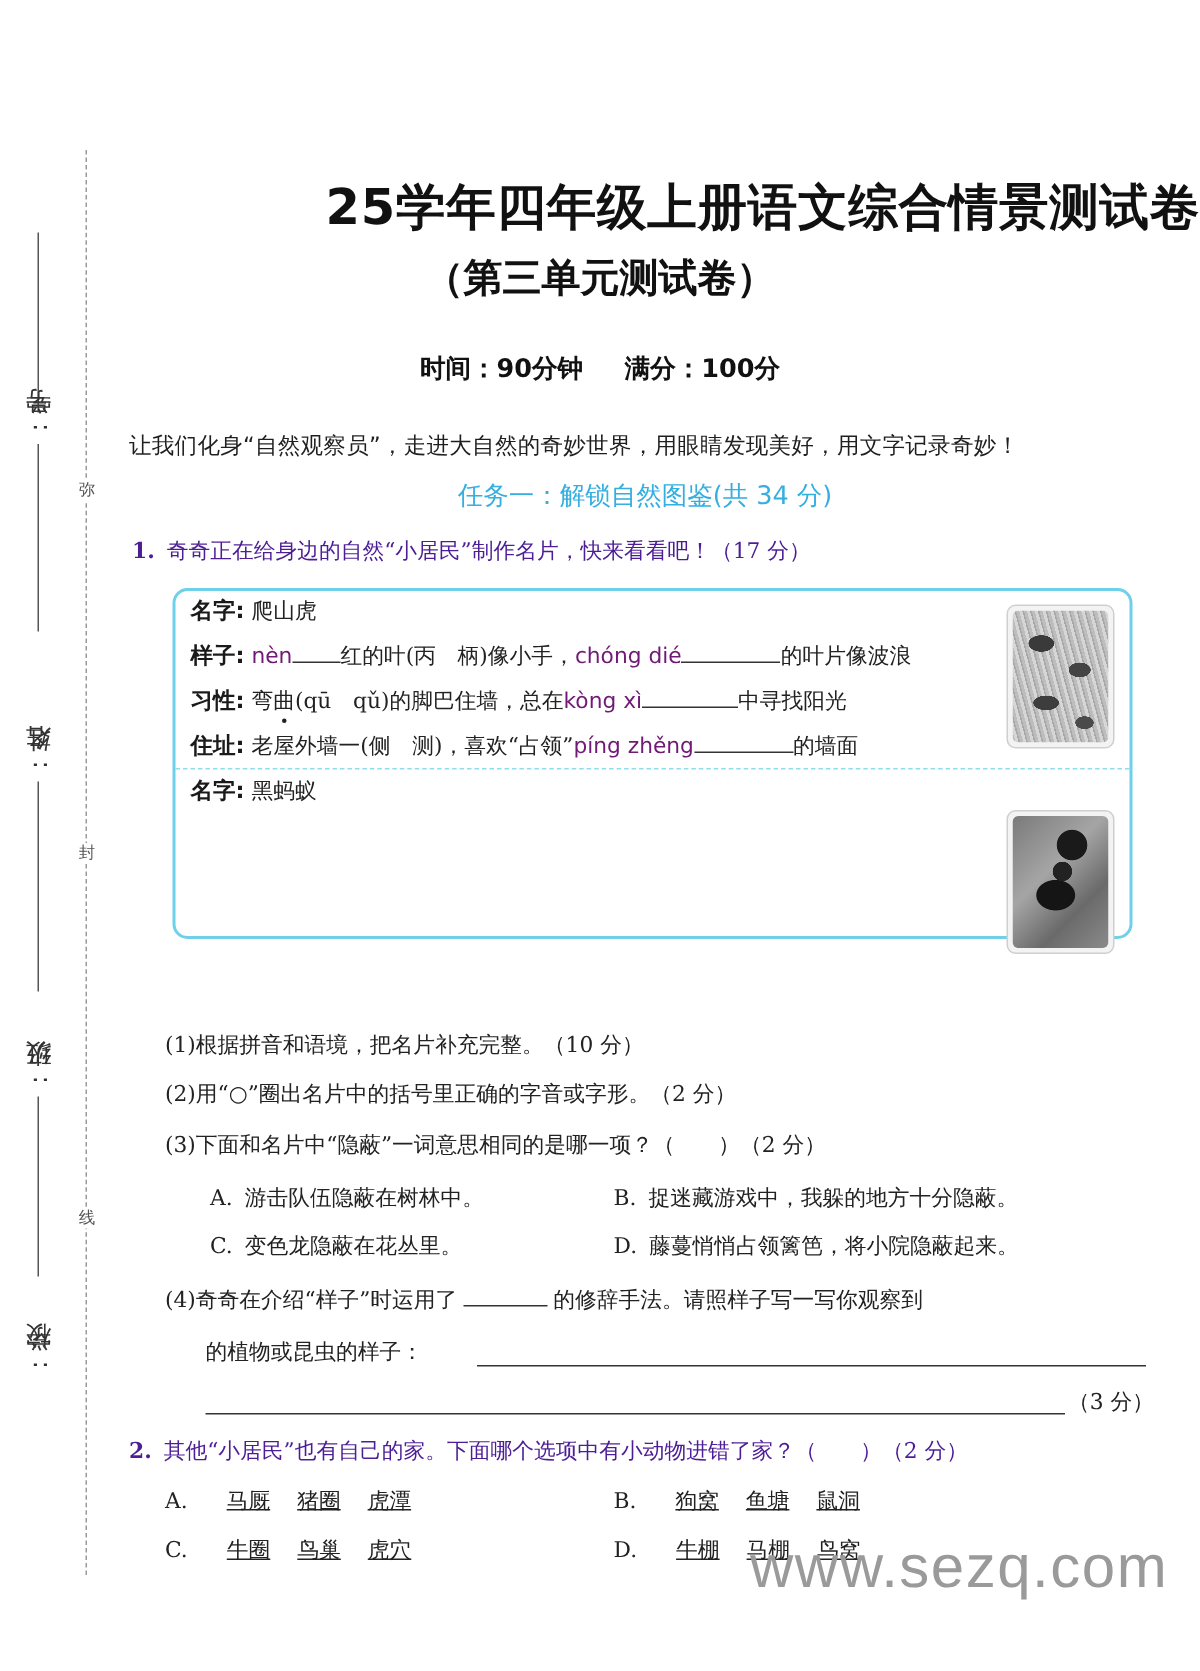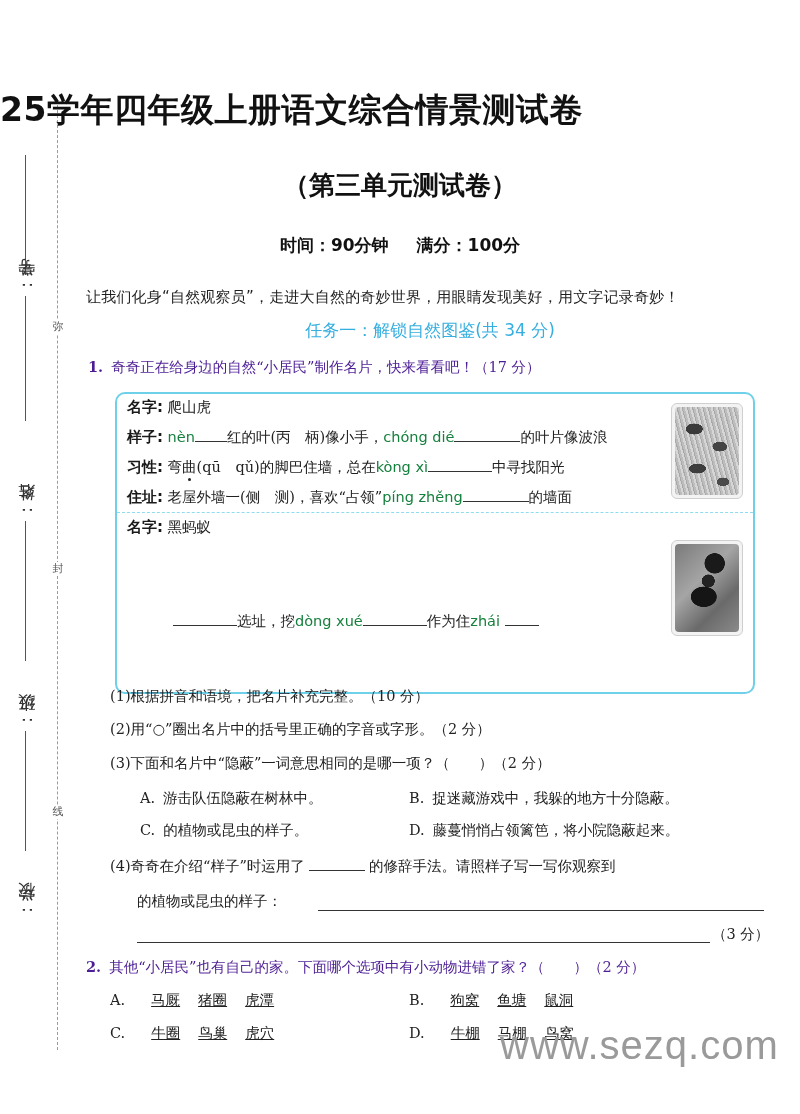--- a/index.html
+++ b/index.html
@@ -8,38 +8,38 @@
 
   
   .margin-col { position: absolute; left: 0; top: 0; width: 80px; height: 1114px; }
   .dotline { position: absolute; left: 57px; top: 100px; height: 950px; border-left: 1px dashed #9a9a9a; }
   .cut-label { position: absolute; left: 50px; width: 16px; font-family: "DejaVu Sans", sans-serif; font-size: 11px; color: #555; background: #fff; text-align: center; line-height: 14px; }
   .vfield { position: absolute; left: 12px; width: 26px; display: flex; flex-direction: column; align-items: center; }
   .vline { width: 1px; background: #555; }
   .vlabel { writing-mode: vertical-rl; transform: rotate(180deg); font-family: "DejaVu Sans", sans-serif; font-size: 17px; color: #333; padding: 6px 0; letter-spacing: 1px; }
 
   
-  .title { position: absolute; left: 0; right: 0; top: 88px; text-align: left; font-family: "DejaVu Sans", sans-serif; font-weight: bold; font-size: 33px; letter-spacing: 0.5px; color: #111; }
+  .title { position: absolute; left: 0; right: 0; top: 116px; text-align: right; font-family: "DejaVu Sans", sans-serif; font-weight: bold; font-size: 33px; letter-spacing: 0.5px; color: #111; }
   .subtitle { position: absolute; left: 0; right: 0; top: 168px; text-align: center; font-family: "DejaVu Sans", sans-serif; font-weight: bold; font-size: 26px; color: #111; }
   .meta { position: absolute; left: 0; right: 0; top: 234px; text-align: center; font-family: "DejaVu Sans", sans-serif; font-weight: bold; font-size: 17px; color: #111; }
   .meta span + span { margin-left: 22px; }
 
   .intro { position: absolute; left: 86px; top: 288px; font-family: "DejaVu Sans", sans-serif; font-size: 15px; color: #1f1f1f; white-space: nowrap; letter-spacing: 0.2px; }
   .task-title { position: absolute; left: 0; right: 0; top: 319px; padding-left: 60px; text-align: center; font-family: "DejaVu Sans", sans-serif; font-size: 17px; color: #35aee0; }
 
   
   .q { position: absolute; font-size: 14.5px; white-space: nowrap; color: #4c1d95; }
   .q-num { font-weight: bold; margin-right: 8px; }
 
   
-  .card { position: absolute; left: 115px; top: 392px; width: 640px; height: 302px; border: 2px solid #6fd0ea; border-radius: 10px; }
+  .card { position: absolute; left: 115px; top: 392px; width: 640px; height: 234px; border: 2px solid #6fd0ea; border-radius: 10px; }
   .card-divider { position: absolute; left: 0; right: 0; top: 118px; border-top: 1.5px dashed #8fdcef; }
   .crow { position: absolute; left: 10px; font-size: 14.5px; white-space: nowrap; color: #222; }
   .crow .lbl { font-family: "DejaVu Sans", sans-serif; font-weight: bold; font-size: 15px; color: #1a1a1a; }
-  .py { font-family: "DejaVu Sans", sans-serif; font-size: 14.5px; color: #15803d; }
+  .py { font-family: "DejaVu Sans", sans-serif; font-size: 14.5px; color: #701a75; }
   .blank { display: inline-block; border-bottom: 1px solid #333; height: 14px; vertical-align: baseline; }
   .hl { color: #35aee0; }
   .dot { position: relative; }
   .dot::after { content: ""; position: absolute; left: 50%; bottom: -6px; width: 3px; height: 3px; margin-left: -1.5px; background: #222; border-radius: 50%; }
   .photo { position: absolute; right: 10px; width: 72px; height: 96px; border: 1px solid #cfcfcf; border-radius: 6px; overflow: hidden; background: #f3f3f3; padding: 3px; }
   .photo-inner { width: 100%; height: 100%; border-radius: 4px; }
   .photo-ivy .photo-inner {
     background:
       radial-gradient(ellipse 14px 9px at 30% 25%, #3a3a3a 60%, transparent 62%),
       radial-gradient(ellipse 12px 8px at 70% 45%, #444 60%, transparent 62%),
@@ -125,40 +125,37 @@
   <div class="photo photo-ivy" style="top:9px">
       <div class="photo-inner"></div>
     </div>
 
   <div class="card-divider"></div>
 
   <div class="crow" style="top:124px">
     <span class="lbl">名字:</span>
     <span>黑蚂蚁</span>
   </div>
-  <div class="crow" style="top:218px; left:56px">
-    <span class="blank" style="width:64px"></span><span>选址，挖</span><span class="py">dòng xué</span><span class="blank" style="width:64px"></span><span>作为住</span><span class="py">zhái</span>&nbsp;<span class="blank" style="width:34px"></span>
-  </div>
   <div class="photo photo-ant" style="top:146px">
       <div class="photo-inner"></div>
     </div>
 </div>
 
 <div class="sub" style="top:687px">(1)根据拼音和语境，把名片补充完整。（10 分）</div>
 <div class="sub" style="top:720px">(2)用“○”圈出名片中的括号里正确的字音或字形。（2 分）</div>
 <div class="sub" style="top:754px">(3)下面和名片中“隐蔽”一词意思相同的是哪一项？（　　）（2 分）</div>
 
 <div class="opt" style="left:140px; top:789px">
   <span class="ol">A.</span><span>游击队伍隐蔽在树林中。</span>
 </div>
 <div class="opt" style="left:409px; top:789px">
   <span class="ol">B.</span><span>捉迷藏游戏中，我躲的地方十分隐蔽。</span>
 </div>
 <div class="opt" style="left:140px; top:821px">
-  <span class="ol">C.</span><span>的植物或昆虫的样子。</span>
+  <span class="ol">C.</span><span>变色龙隐蔽在花丛里。</span>
 </div>
 <div class="opt" style="left:409px; top:821px">
   <span class="ol">D.</span><span>藤蔓悄悄占领篱笆，将小院隐蔽起来。</span>
 </div>
 
 <div class="sub" style="top:857px">
   <span>(4)奇奇在介绍“样子”时运用了</span><span class="blank" style="width:56px; margin:0 4px"></span><span>的修辞手法。请照样子写一写你观察到</span>
 </div>
 <div class="sub" style="left:137px; top:892px">的植物或昆虫的样子：</div>
 <div class="uline" style="left:318px; top:910px; width:446px"></div>

